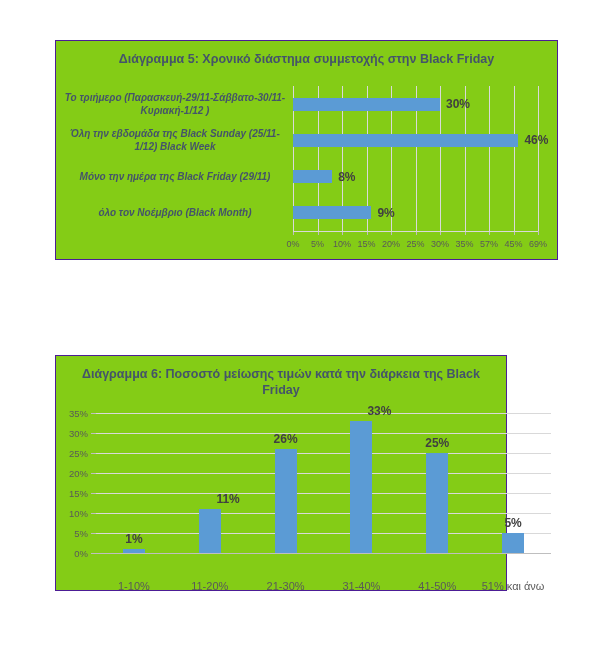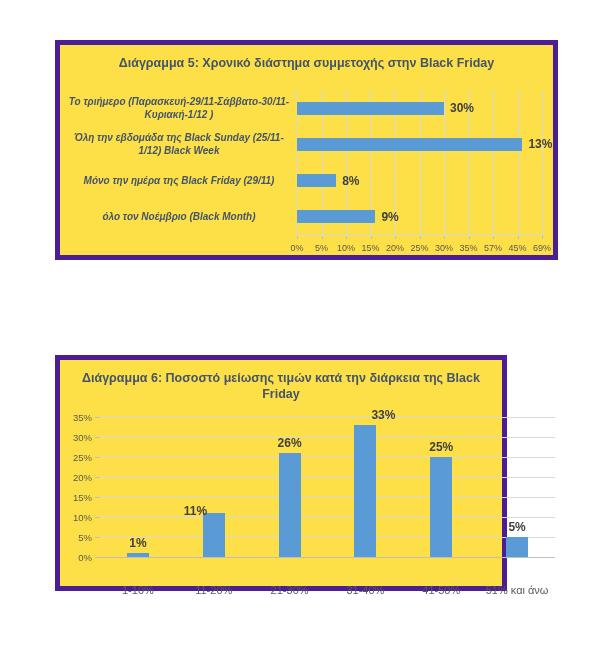--- a/index.html
+++ b/index.html
@@ -5,22 +5,22 @@
   * { margin: 0; padding: 0; box-sizing: border-box; }
   html, body { background: #ffffff; }
   body {
     width: 616px; height: 660px;
     position: relative;
     font-family: "Liberation Sans", sans-serif;
     overflow: hidden;
   }
   .panel {
     position: absolute;
-    background: #fde047;
-    border: 5px solid #4c1d95;
+    background: #84cc16;
+    border: 1px solid #4c1d95;
   }
   #panel5 { left: 55px; top: 40px;  width: 503px; height: 220px; }
   #panel6 { left: 55px; top: 355px; width: 452px; height: 236px; }
   .chart-title {
     position: absolute;
     top: 11px; left: 0; right: 0;
     margin: 0 auto;
     text-align: center;
     font-weight: bold;
     font-size: 12.5px;
@@ -110,21 +110,21 @@
       <div class="htick" style="left: 441.5px; top: 198px; width: 32px;">45%</div>
       <div class="vgrid" style="left: 482px; top: 45px; height: 145px; background: rgb(217, 217, 217);"></div>
       <div class="tickmark" style="left: 482px; top: 190px; width: 1px; height: 4px; background: rgb(191, 191, 191);"></div>
       <div class="htick" style="left: 466px; top: 198px; width: 32px;">69%</div>
       <div class="axisline" style="left: 237px; top: 190px; width: 245px; height: 1px; background: rgb(217, 217, 217);"></div>
       <div class="cat-label" style="left: 6px; width: 226px; top: 45px; height: 36.25px;">Το τριήμερο (Παρασκευή-29/11-Σάββατο-30/11-Κυριακή-1/12 )</div>
       <div class="hbar" style="left: 237px; top: 56.625px; width: 147px; height: 13px; background: rgb(91, 155, 213);"></div>
       <div class="dlabel" style="left: 390px; top: 56.125px;">30%</div>
       <div class="cat-label" style="left: 6px; width: 226px; top: 81.25px; height: 36.25px;">Όλη την εβδομάδα της Black Sunday (25/11-1/12) Black Week</div>
       <div class="hbar" style="left: 237px; top: 92.875px; width: 225.4px; height: 13px; background: rgb(91, 155, 213);"></div>
-      <div class="dlabel" style="left: 468.4px; top: 92.375px;">13%</div>
+      <div class="dlabel" style="left: 468.4px; top: 92.375px;">46%</div>
       <div class="cat-label" style="left: 6px; width: 226px; top: 117.5px; height: 36.25px;">Μόνο την ημέρα της Black Friday (29/11)</div>
       <div class="hbar" style="left: 237px; top: 129.125px; width: 39.2px; height: 13px; background: rgb(91, 155, 213);"></div>
       <div class="dlabel" style="left: 282.2px; top: 128.625px;">8%</div>
       <div class="cat-label" style="left: 6px; width: 226px; top: 153.75px; height: 36.25px;">όλο τον Νοέμβριο (Black Month)</div>
       <div class="hbar" style="left: 237px; top: 165.375px; width: 78.4px; height: 13px; background: rgb(91, 155, 213);"></div>
       <div class="dlabel" style="left: 321.4px; top: 164.875px;">9%</div>
     </div>
 </figure>
 
 <figure class="panel" id="panel6">
@@ -151,21 +151,21 @@
       <div class="hgrid" style="left: 40px; top: 77px; width: 455px; background: rgb(217, 217, 217);"></div>
       <div class="tickmark" style="left: 35px; top: 77px; width: 5px; height: 1px; background: rgb(191, 191, 191);"></div>
       <div class="ytick" style="left: 2px; top: 71.5px; width: 30px;">30%</div>
       <div class="hgrid" style="left: 40px; top: 57px; width: 455px; background: rgb(217, 217, 217);"></div>
       <div class="tickmark" style="left: 35px; top: 57px; width: 5px; height: 1px; background: rgb(191, 191, 191);"></div>
       <div class="ytick" style="left: 2px; top: 51.5px; width: 30px;">35%</div>
       <div class="vbar" style="left: 66.9167px; top: 193px; width: 22px; height: 4px; background: rgb(91, 155, 213);"></div>
       <div class="dlabel" style="left: 47.9167px; top: 176px; width: 60px; text-align: center;">1%</div>
       <div class="xcat" style="left: 32.9167px; top: 208px; width: 90px;">1-10%</div>
       <div class="vbar" style="left: 142.75px; top: 153px; width: 22px; height: 44px; background: rgb(91, 155, 213);"></div>
-      <div class="dlabel" style="left: 123.75px; top: 144px; width: 60px; text-align: left;">11%</div>
+      <div class="dlabel" style="left: 123.75px; top: 136px; width: 60px; text-align: right;">11%</div>
       <div class="xcat" style="left: 108.75px; top: 208px; width: 90px;">11-20%</div>
       <div class="vbar" style="left: 218.583px; top: 93px; width: 22px; height: 104px; background: rgb(91, 155, 213);"></div>
       <div class="dlabel" style="left: 199.583px; top: 76px; width: 60px; text-align: center;">26%</div>
       <div class="xcat" style="left: 184.583px; top: 208px; width: 90px;">21-30%</div>
       <div class="vbar" style="left: 294.417px; top: 65px; width: 22px; height: 132px; background: rgb(91, 155, 213);"></div>
       <div class="dlabel" style="left: 275.417px; top: 48px; width: 60px; text-align: right;">33%</div>
       <div class="xcat" style="left: 260.417px; top: 208px; width: 90px;">31-40%</div>
       <div class="vbar" style="left: 370.25px; top: 97px; width: 22px; height: 100px; background: rgb(91, 155, 213);"></div>
       <div class="dlabel" style="left: 351.25px; top: 80px; width: 60px; text-align: center;">25%</div>
       <div class="xcat" style="left: 336.25px; top: 208px; width: 90px;">41-50%</div>

